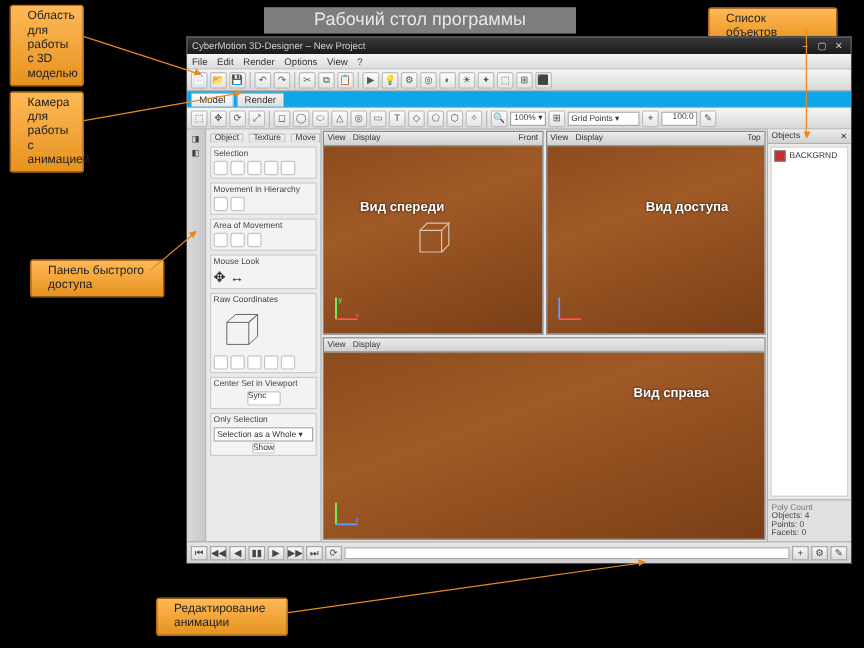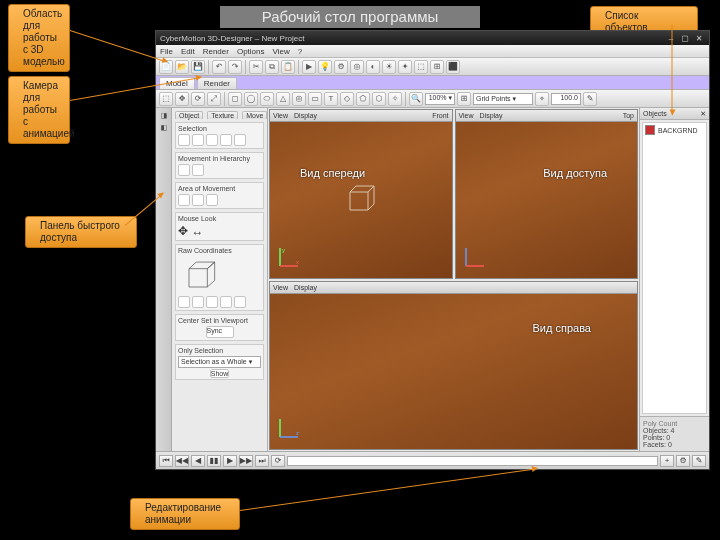--- a/index.html
+++ b/index.html
@@ -66,41 +66,41 @@
   }
   .titlebar .spacer{flex:1}
   .winbtn{width:12px;height:9px;margin-left:2px;display:flex;align-items:center;justify-content:center;color:#ccc;font-size:8px}
   .menubar{height:13px;background:linear-gradient(#f5f5f5,#dcdcdc);display:flex;align-items:center;padding:0 4px;gap:8px;font-size:8px;border-bottom:1px solid #bbb}
   .toolbar{height:18px;background:linear-gradient(#f5f5f5,#d8d8d8);border-bottom:1px solid #b0b0b0;display:flex;align-items:center;padding:0 3px;gap:2px}
   .tbicon{width:14px;height:14px;border:1px solid #bdbdbd;border-radius:2px;background:linear-gradient(#fdfdfd,#e3e3e3);display:flex;align-items:center;justify-content:center;font-size:8px;color:#555}
   .tbsep{width:1px;height:14px;background:#b8b8b8;margin:0 1px}
   .tbinput{width:30px;height:12px;border:1px solid #aaa;background:#fff;font-size:7px;text-align:right;padding:0 2px}
   .tablabel{padding:1px 6px;border:1px solid #bbb;border-bottom:none;border-radius:2px 2px 0 0;background:linear-gradient(#f3f3f3,#ddd);font-size:8px;margin-right:2px}
 
-  .tabstrip{height:14px;display:flex;align-items:flex-end;padding:0 3px;background:#c4b5fd;border-bottom:1px solid #b0b0b0}
+  .tabstrip{height:14px;display:flex;align-items:flex-end;padding:0 3px;background:#0ea5e9;border-bottom:1px solid #b0b0b0}
   .body{flex:1;display:flex;min-height:0}
   .leftbar{width:16px;background:linear-gradient(90deg,#d9d9d9,#c8c8c8);border-right:1px solid #aaa;display:flex;flex-direction:column;align-items:center;gap:4px;padding-top:4px}
   .leftbar .vtab{writing-mode:vertical-rl;transform:rotate(180deg);font-size:7px;color:#444}
   .sidepanel{width:96px;background:#eaeaea;border-right:1px solid #b0b0b0;padding:3px;display:flex;flex-direction:column;gap:3px;overflow:hidden}
   .panel-sec{border:1px solid #ccc;background:#f3f3f3;padding:2px;font-size:7px}
   .panel-sec .hdr{font-size:7px;color:#444;margin-bottom:2px}
   .iconrow{display:flex;gap:2px;flex-wrap:wrap}
   .miniicon{width:12px;height:12px;border:1px solid #c4c4c4;background:#fff;border-radius:2px}
   .cube3d{width:44px;height:40px;position:relative}
   .cube3d svg{width:100%;height:100%}
   .dropdown{width:100%;height:12px;border:1px solid #aaa;background:#fff;font-size:7px;padding:0 2px;display:flex;align-items:center;justify-content:space-between}
 
   .viewports{flex:1;display:flex;flex-direction:column;min-width:0}
   .vprow{flex:1;display:flex;min-height:0}
   .vp{flex:1;border:1px solid #888;background:linear-gradient(160deg,#8a4a1c,#a05a26 40%,#7a3e16);position:relative;margin:1px}
   .vp .vpbar{height:12px;background:linear-gradient(#ececec,#cfcfcf);border-bottom:1px solid #999;display:flex;align-items:center;gap:6px;padding:0 3px;font-size:7px;color:#333}
   .vp .vpcontent{position:absolute;left:0;right:0;top:12px;bottom:0;overflow:hidden}
   .vp .axis{position:absolute;left:6px;bottom:6px}
   .vp .axis svg{width:26px;height:26px}
-  .vp-label{position:absolute;color:#fff;font-size:11px;font-weight:normal;text-shadow:0 0 2px #000}
+  .vp-label{position:absolute;color:#fff;font-size:11px;font-weight:bold;text-shadow:0 0 2px #000}
   .vp .cubeicon{position:absolute;left:50%;top:50%;transform:translate(-50%,-50%)}
 
   .rightpanel{width:70px;background:#eaeaea;border-left:1px solid #b0b0b0;display:flex;flex-direction:column}
   .rightpanel .hdr{height:12px;background:linear-gradient(#ececec,#d2d2d2);border-bottom:1px solid #b0b0b0;font-size:7px;display:flex;align-items:center;justify-content:space-between;padding:0 3px}
   .objlist{flex:1;background:#fff;margin:2px;border:1px solid #ccc;font-size:7px;padding:2px}
   .objitem{display:flex;align-items:center;gap:3px}
   .objitem .sw{width:10px;height:10px;border:1px solid #888;background:#c73030}
   .stats{border-top:1px solid #b0b0b0;background:#e0e0e0;padding:3px;font-size:7px;color:#444}
 
   .timeline{height:18px;background:linear-gradient(#e6e6e6,#cfcfcf);border-top:1px solid #aaa;display:flex;align-items:center;padding:0 3px;gap:2px}

